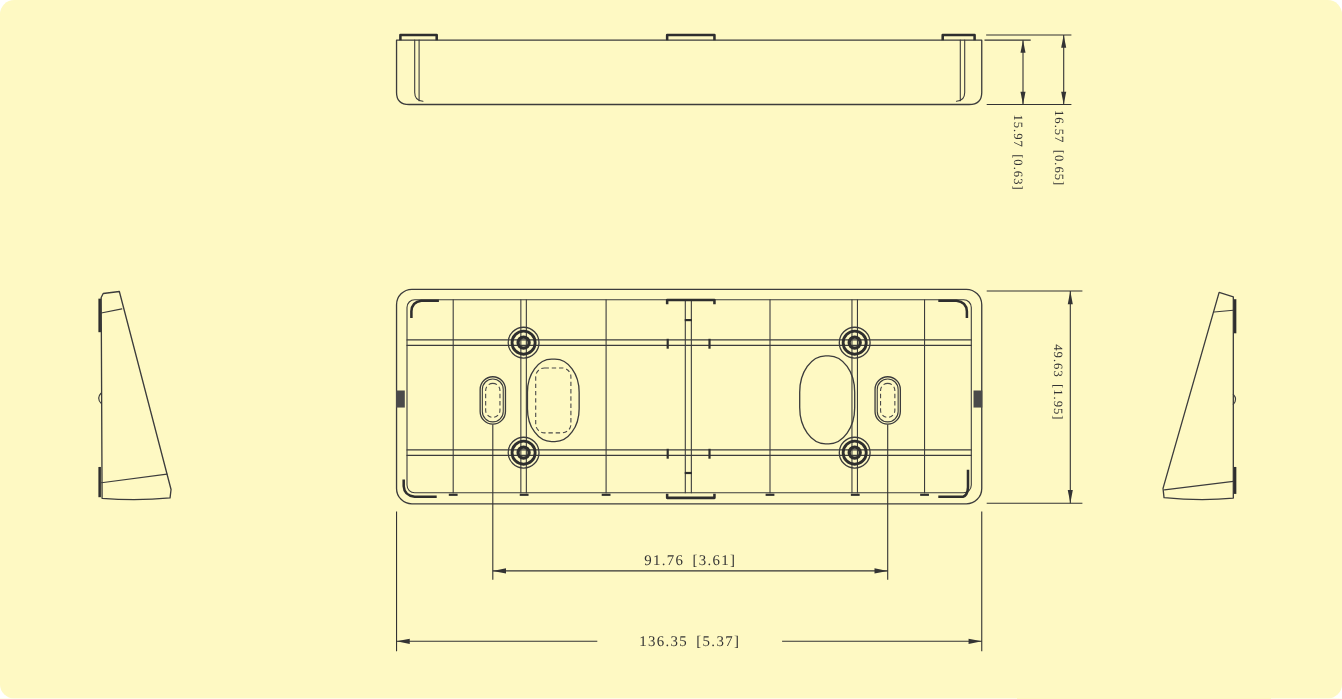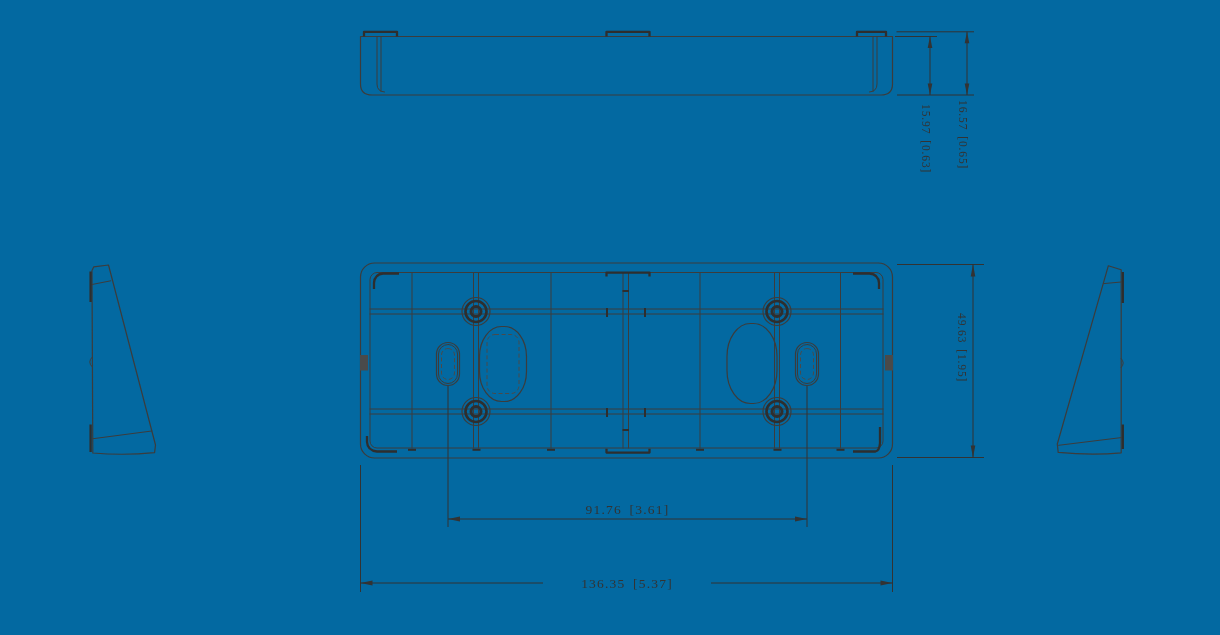--- a/index.html
+++ b/index.html
@@ -1,17 +1,17 @@
 <!DOCTYPE html>
 <html><head>
 <meta charset="utf-8">
 <style>
   html,body{margin:0;padding:0;background:#ffffff;}
-  .canvas{position:relative;width:1220px;height:635px;background:#0369a1;overflow:hidden;
-          font-family:"Liberation Serif", serif;}
+  .canvas{position:relative;width:1220px;height:635px;background:#fef9c3;overflow:hidden;
+          font-family:"Liberation Serif", serif;border-radius:13px;}
   svg{display:block;}
   .ln   {fill:none;stroke:#3c3c3c;stroke-width:1.2;stroke-linecap:round;stroke-linejoin:round;}
   .ln2  {fill:none;stroke:#3c3c3c;stroke-width:1;stroke-linecap:round;}
   .thk  {fill:none;stroke:#2e2e2e;stroke-width:2.3;stroke-linecap:butt;stroke-linejoin:round;}
   .dash {fill:none;stroke:#4a4a4a;stroke-width:1;stroke-dasharray:4 2.6;}
   .dim  {fill:none;stroke:#333333;stroke-width:1;stroke-linecap:butt;}
   .arr  {fill:#333333;stroke:none;}
   .tick {fill:none;stroke:#2e2e2e;stroke-width:2;stroke-linecap:butt;}
   text.dt {font-family:"Liberation Serif", serif;font-size:13.5px;fill:#333333;letter-spacing:1.2px;word-spacing:3px;}
   text.dtv{font-family:"Liberation Serif", serif;font-size:11.5px;fill:#333333;letter-spacing:0.9px;word-spacing:2px;}

